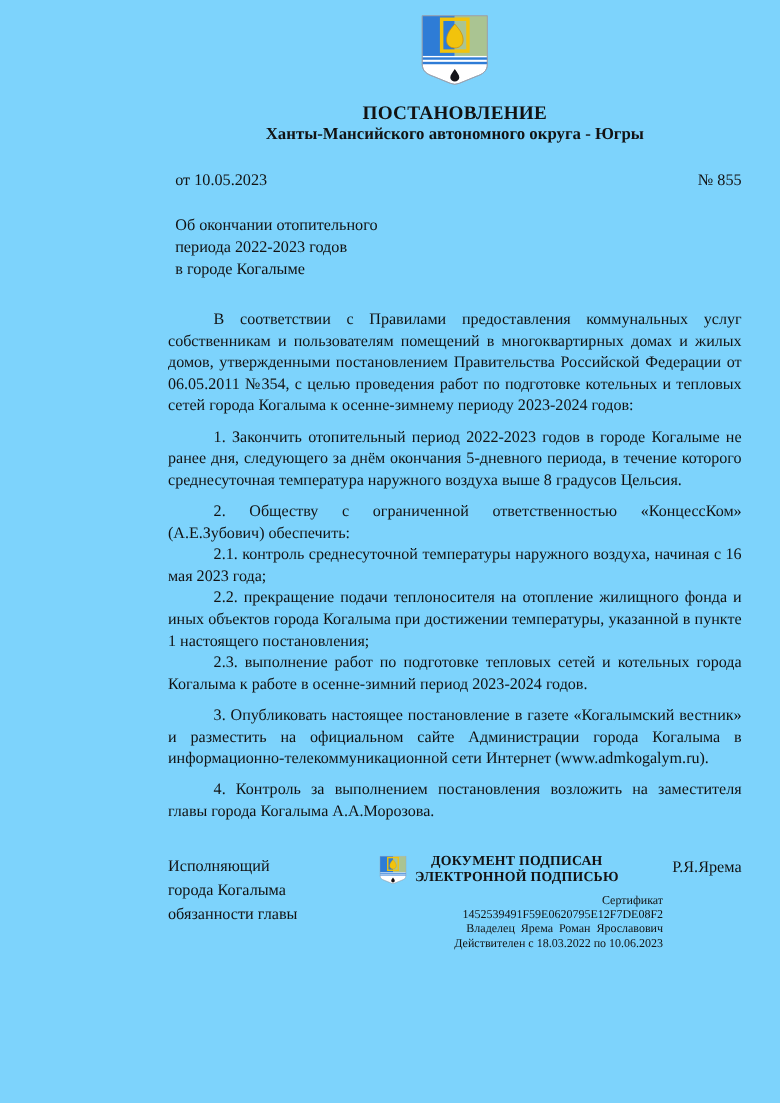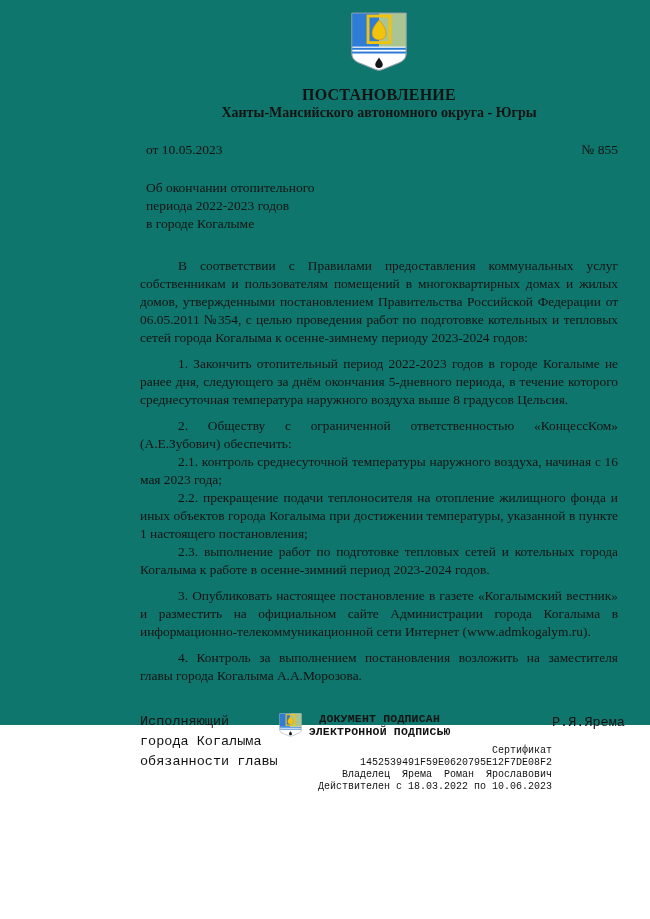--- a/index.html
+++ b/index.html
@@ -1,44 +1,44 @@
 <!DOCTYPE html>
 <html lang="ru"><head>
 <meta charset="utf-8">
 <style>
   html,body{margin:0;padding:0;}
   body{
     width:650px;height:919px;background:#ffffff;overflow:hidden;
     font-family:"Liberation Serif","DejaVu Serif",serif;color:#121212;
     -webkit-font-smoothing:antialiased;
   }
-  .page{position:relative;width:650px;height:725px;background:#0f766e;}
+  .page{position:relative;width:650px;height:919px;background:#7dd3fc;}
   .col{margin-left:140px;width:478px;padding-top:12px;}
 
   .emblem-wrap{text-align:center;height:62px;margin-bottom:11px;}
   .hidden-defs{position:absolute;width:0;height:0;overflow:hidden;}
 
   .title-block{text-align:center;}
   .t1{font-size:16px;font-weight:bold;line-height:19px;letter-spacing:.2px;}
   .t2{font-size:14px;font-weight:bold;line-height:18px;}
 
   .date-row{display:flex;justify-content:space-between;margin-top:18px;
     font-size:13.5px;line-height:19px;}
   .date-row .date{padding-left:6px;}
 
   .subject{margin-top:20px;padding-left:6px;font-size:13.5px;line-height:18px;}
 
   .body-text{margin-top:24px;font-size:13.4px;line-height:18px;text-align:justify;}
   .body-text p{margin:0;text-indent:38px;}
   .body-text p.gap{margin-top:8px;}
 
-  .sig-row{display:flex;justify-content:space-between;margin-top:27px;font-family:Liberation Mono, monospace;}
+  .sig-row{display:flex;justify-content:space-between;margin-top:27px;}
   .sig-left{width:140px;font-size:13.5px;line-height:20px;}
   .sig-center{width:276px;text-align:center;}
-  .stamp-head{display:flex;align-items:center;gap:7px;}
+  .stamp-head{display:flex;align-items:center;justify-content:center;gap:7px;}
   .stamp-title{font-size:11.5px;font-weight:bold;line-height:13px;letter-spacing:.2px;}
   .stamp-cert{margin-top:7px;font-size:10px;line-height:12px;}
   .stamp-cert div{white-space:pre-wrap;text-align:right;}
   .sig-right{width:66px;font-size:13.5px;line-height:19px;text-align:right;padding-top:1px;}
 </style>
 </head>
 <body>
 
 <svg class="hidden-defs" aria-hidden="true">
   <symbol id="emb" viewBox="0 0 100 104">

